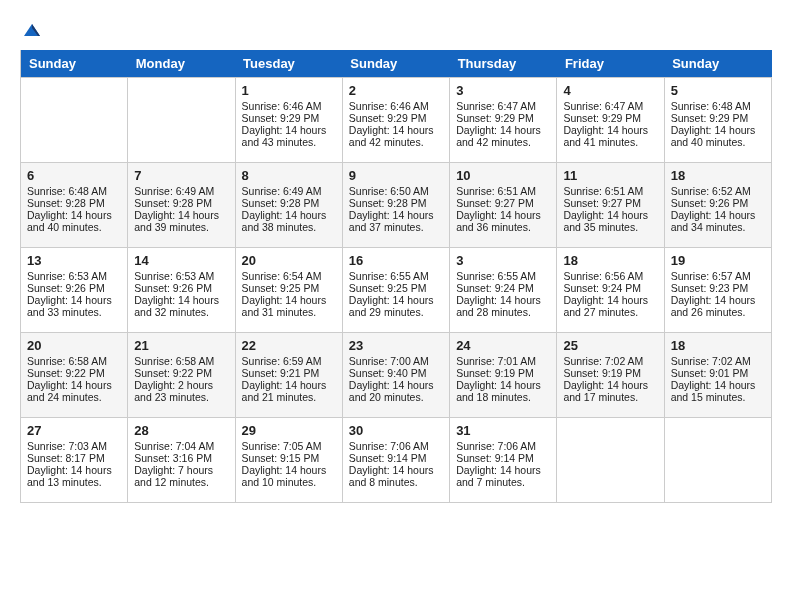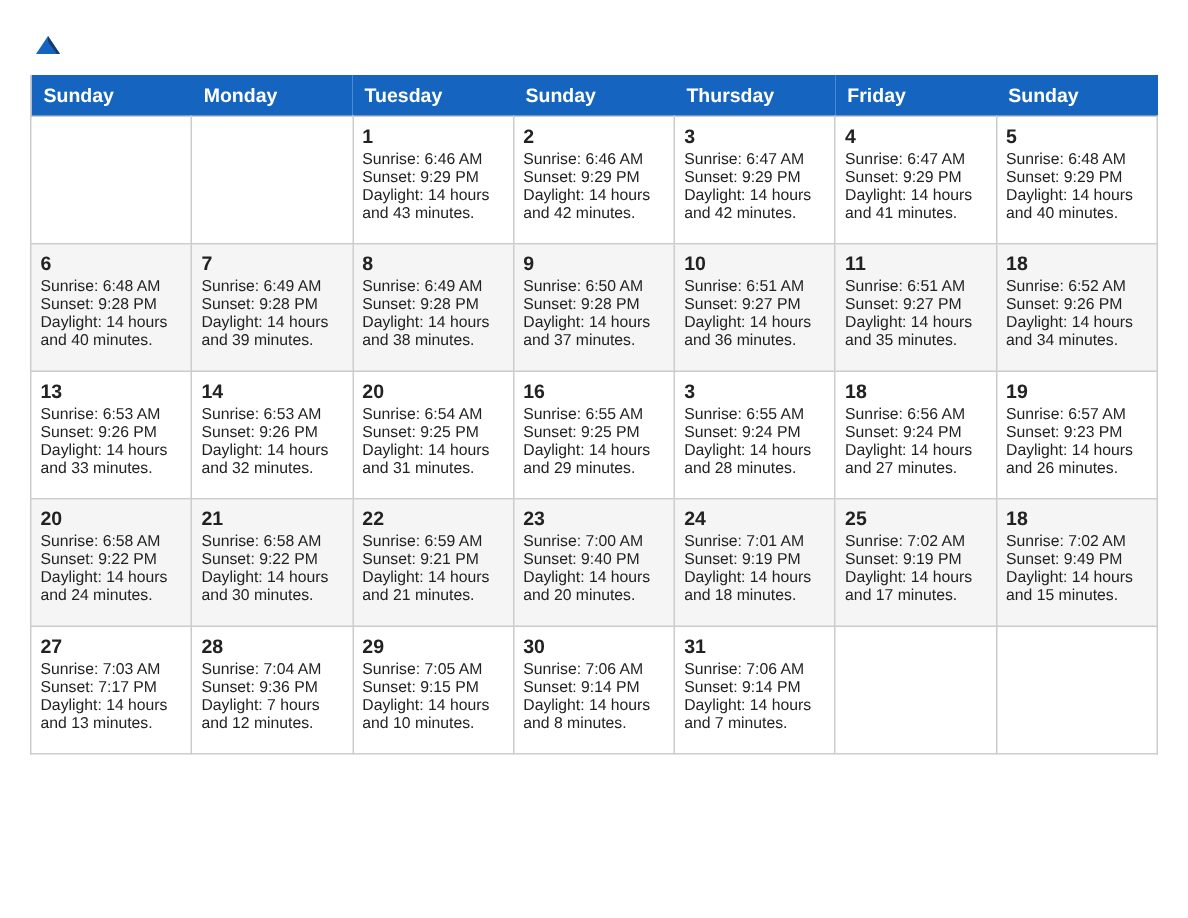--- a/index.html
+++ b/index.html
@@ -244,21 +244,21 @@
         <td>
           <div class="day-number">20</div>
           <div>Sunrise: 6:58 AM</div>
           <div>Sunset: 9:22 PM</div>
           <div>Daylight: 14 hours and 24 minutes.</div>
         </td>
         <td>
           <div class="day-number">21</div>
           <div>Sunrise: 6:58 AM</div>
           <div>Sunset: 9:22 PM</div>
-          <div>Daylight: 14 hours and 30 minutes.</div>
+          <div>Daylight: 2 hours and 23 minutes.</div>
         </td>
         <td>
           <div class="day-number">22</div>
           <div>Sunrise: 6:59 AM</div>
           <div>Sunset: 9:21 PM</div>
           <div>Daylight: 14 hours and 21 minutes.</div>
         </td>
         <td>
           <div class="day-number">23</div>
           <div>Sunrise: 7:00 AM</div>
@@ -273,35 +273,35 @@
         </td>
         <td>
           <div class="day-number">25</div>
           <div>Sunrise: 7:02 AM</div>
           <div>Sunset: 9:19 PM</div>
           <div>Daylight: 14 hours and 17 minutes.</div>
         </td>
         <td>
           <div class="day-number">18</div>
           <div>Sunrise: 7:02 AM</div>
-          <div>Sunset: 9:49 PM</div>
+          <div>Sunset: 9:01 PM</div>
           <div>Daylight: 14 hours and 15 minutes.</div>
         </td>
       </tr>
       <tr>
         <td>
           <div class="day-number">27</div>
           <div>Sunrise: 7:03 AM</div>
-          <div>Sunset: 7:17 PM</div>
+          <div>Sunset: 8:17 PM</div>
           <div>Daylight: 14 hours and 13 minutes.</div>
         </td>
         <td>
           <div class="day-number">28</div>
           <div>Sunrise: 7:04 AM</div>
-          <div>Sunset: 9:36 PM</div>
+          <div>Sunset: 3:16 PM</div>
           <div>Daylight: 7 hours and 12 minutes.</div>
         </td>
         <td>
           <div class="day-number">29</div>
           <div>Sunrise: 7:05 AM</div>
           <div>Sunset: 9:15 PM</div>
           <div>Daylight: 14 hours and 10 minutes.</div>
         </td>
         <td>
           <div class="day-number">30</div>

